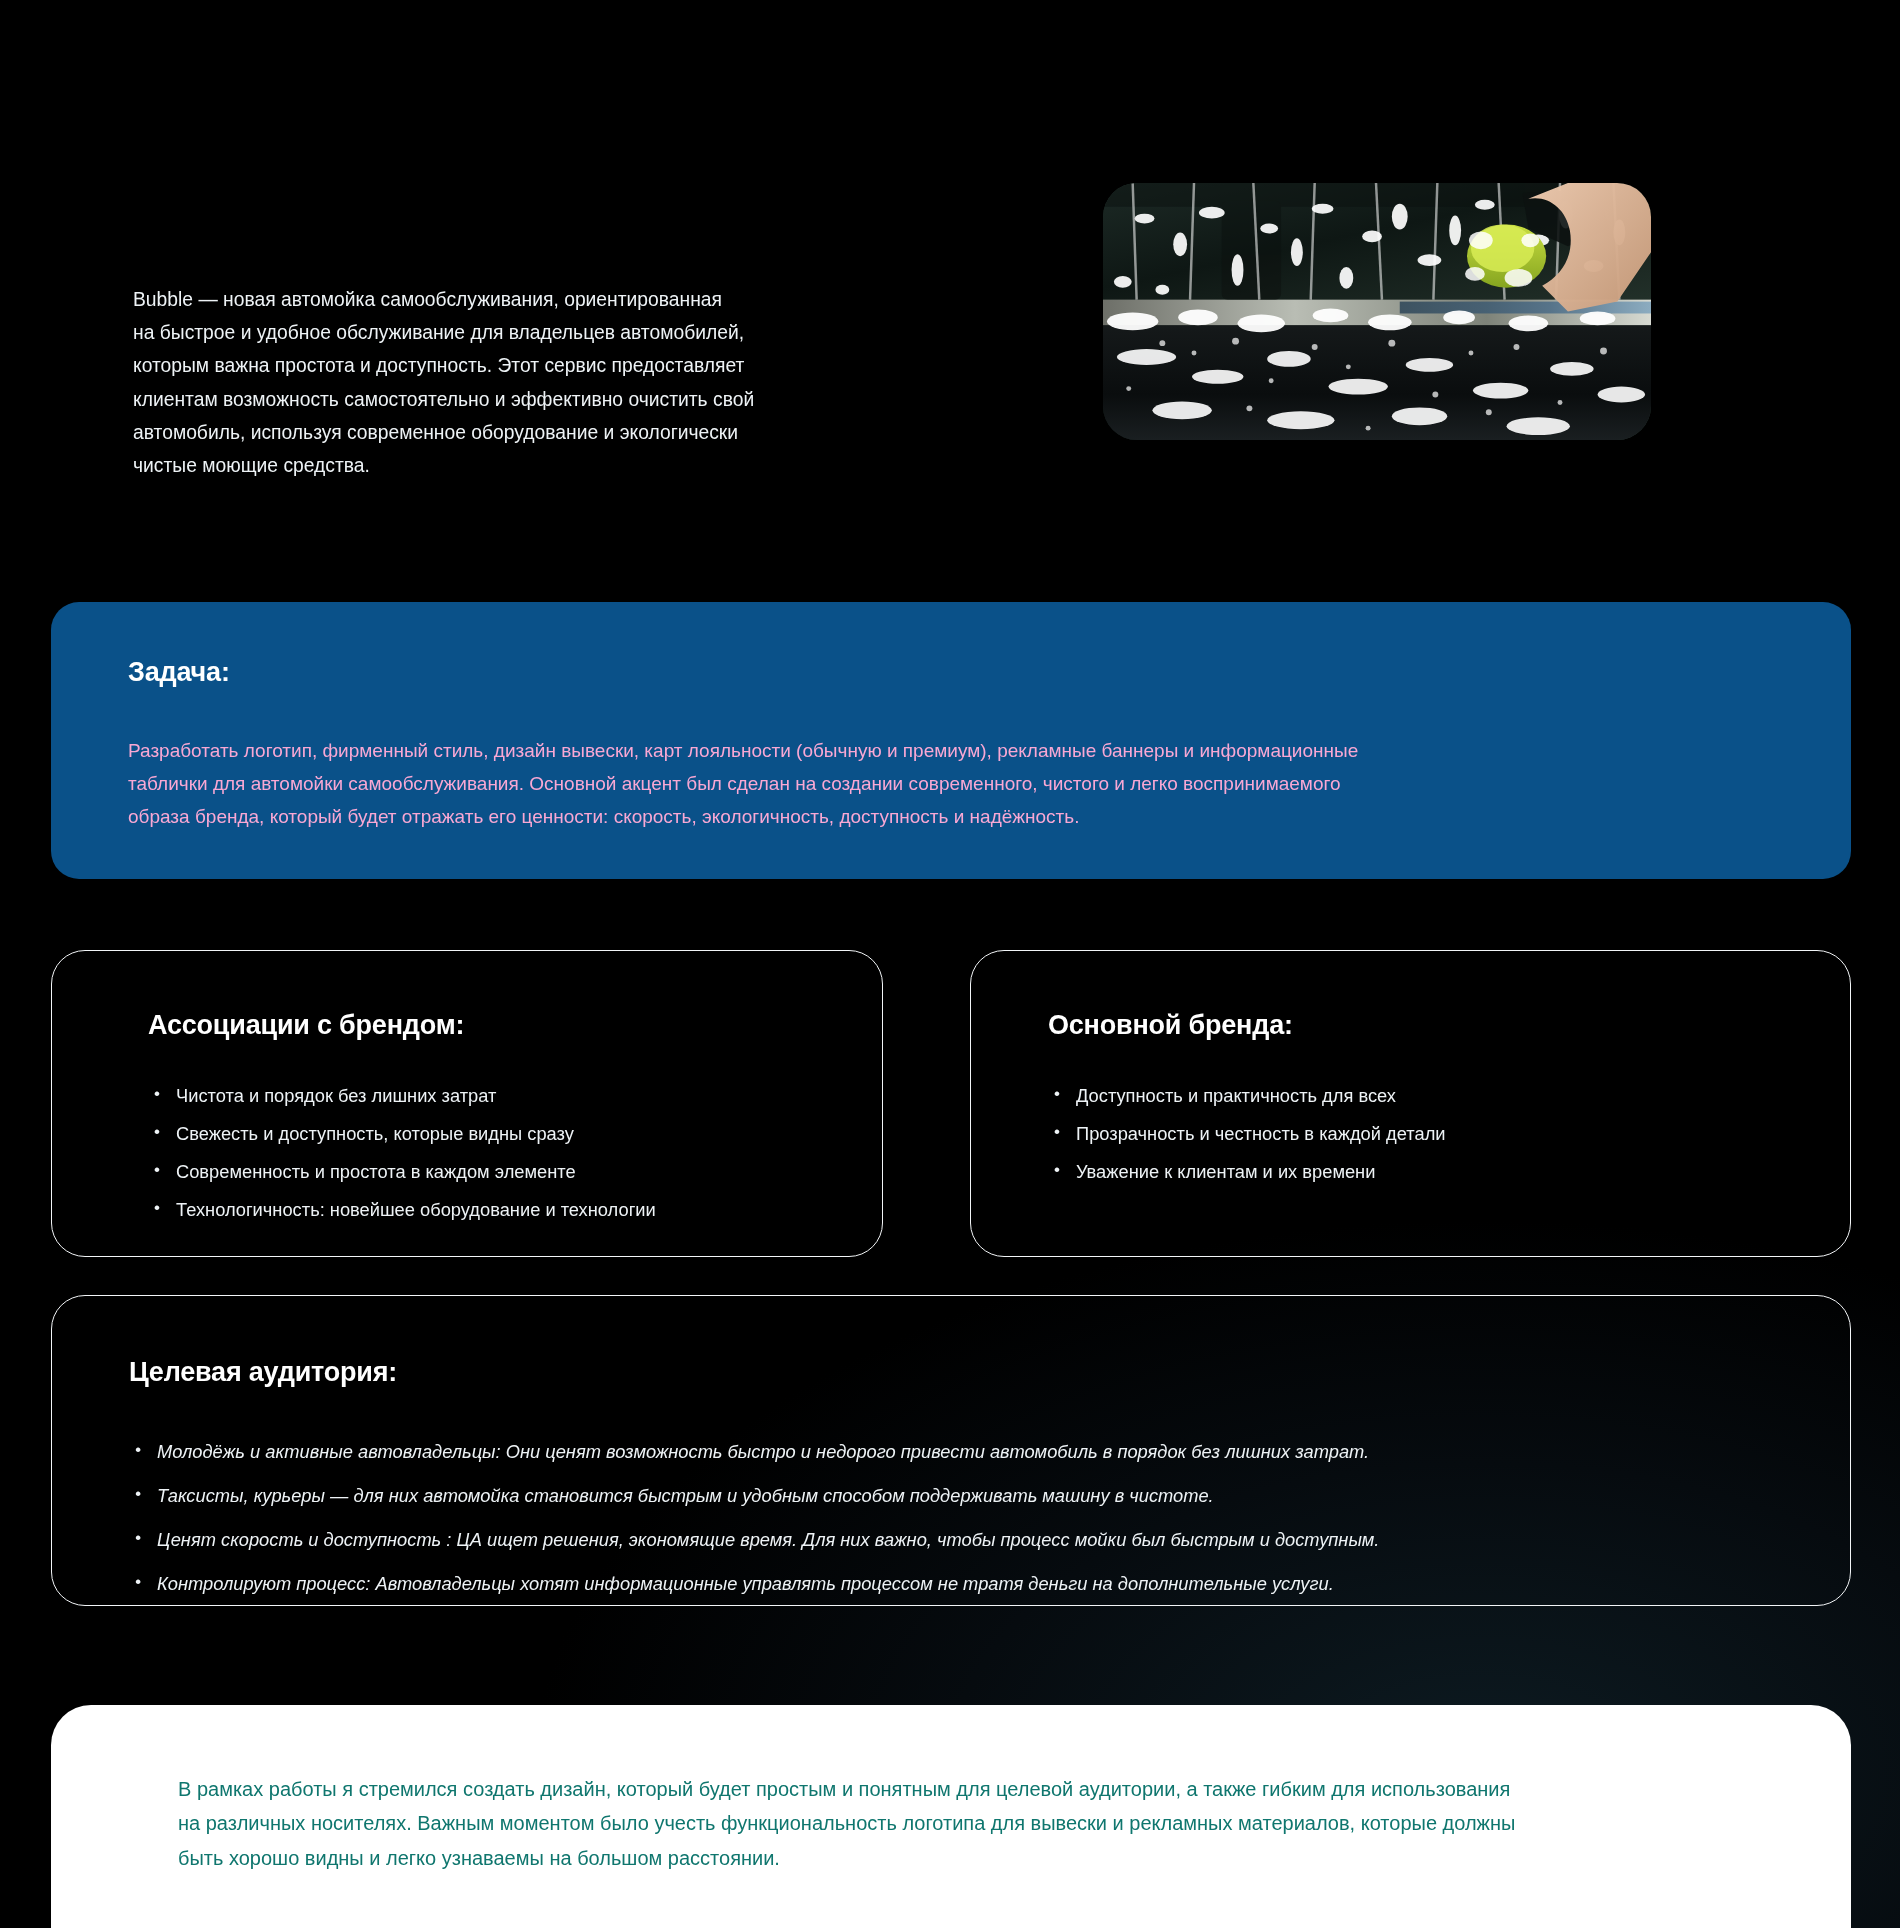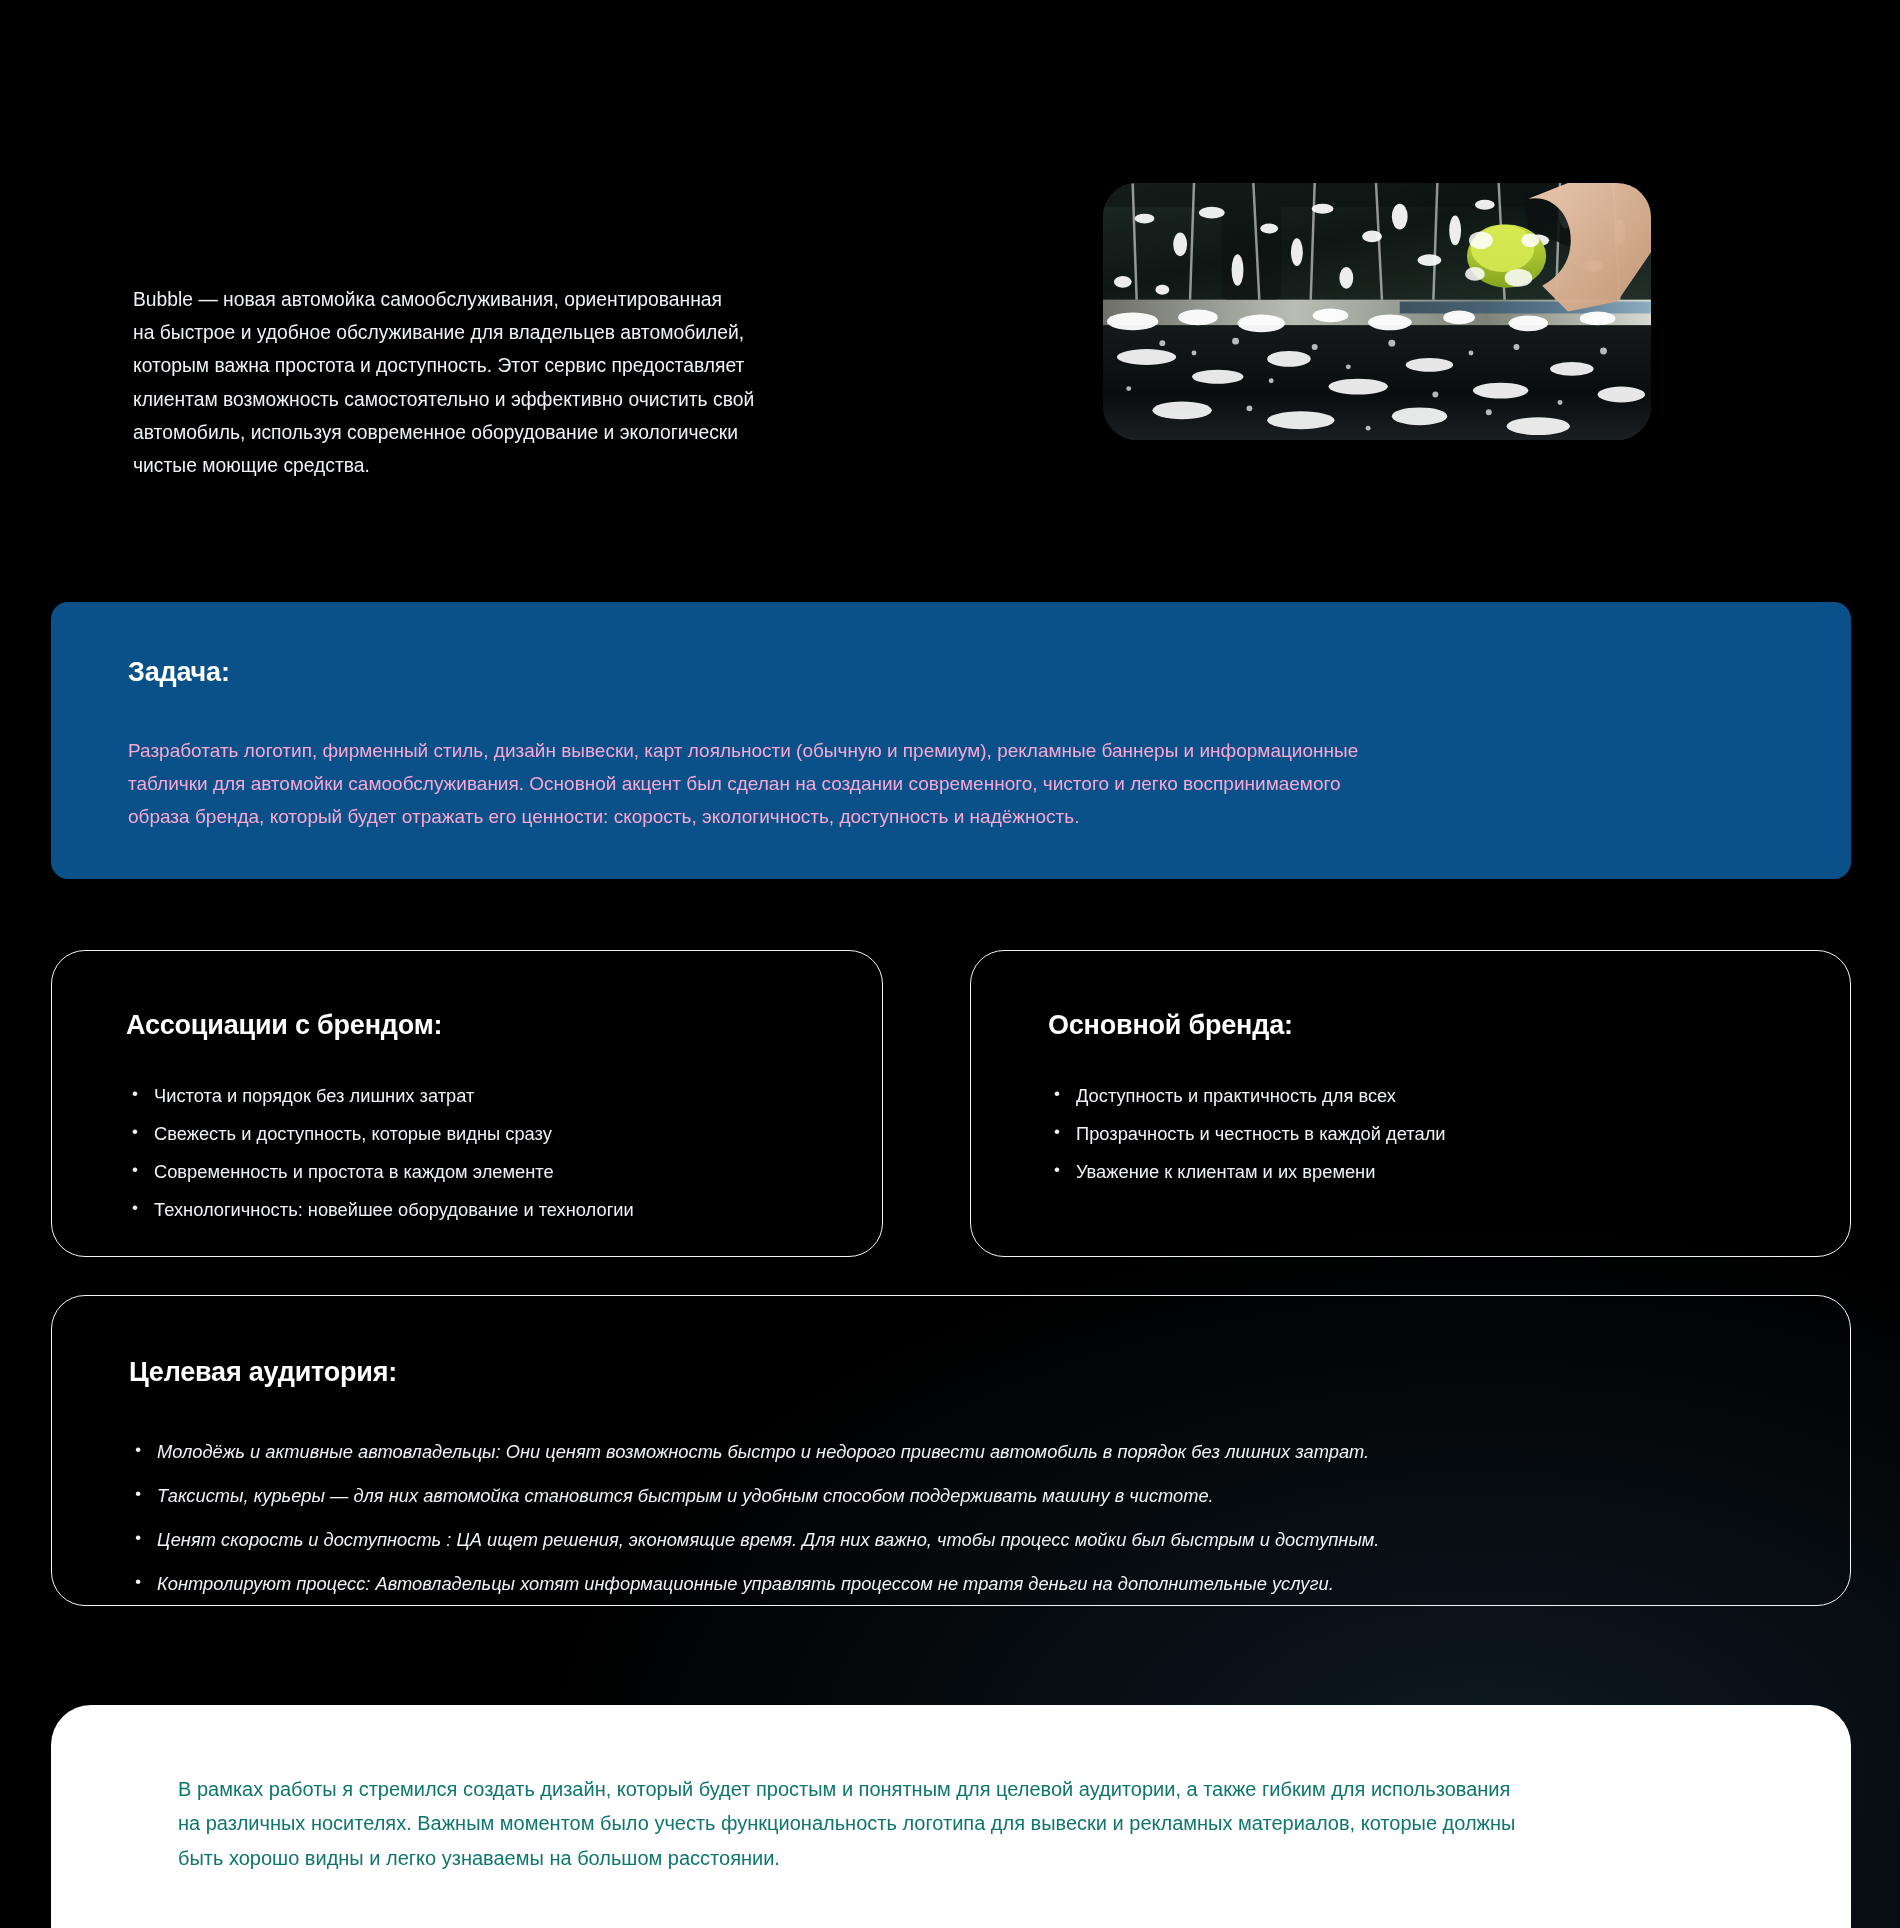--- a/index.html
+++ b/index.html
@@ -62,21 +62,21 @@
   .card {
     position: absolute;
     border-radius: 34px;
   }
   .card-blue {
     left: 51px;
     top: 602px;
     width: 1800px;
     height: 277px;
     background: #0a5189;
-    border-radius: 17px;
+    border-radius: 28px;
   }
   .card-outline {
     background: transparent;
     border: 1.6px solid #f2f5f7;
   }
 
   .card-assoc   { left: 51px;  top: 950px;  width: 832px;  height: 307px; }
   .card-values  { left: 970px; top: 950px;  width: 881px;  height: 307px; }
   .card-audience{ left: 51px;  top: 1295px; width: 1800px; height: 311px; }
 
@@ -99,21 +99,21 @@
 
   .blue-inner  { position: absolute; left: 77px; top: 55px; right: 59px; }
   .blue-body {
     margin-top: 46px;
     font-size: 19px;
     line-height: 1.74;
     color: #f9a8d4;
     white-space: pre-line;
   }
 
-  .assoc-inner    { position: absolute; left: 74px; top: 59px; right: 40px; }
+  .assoc-inner    { position: absolute; left: 96px; top: 59px; right: 40px; }
   .values-inner   { position: absolute; left: 77px; top: 59px; right: 40px; }
   .audience-inner { position: absolute; left: 77px; top: 61px; right: 50px; }
 
   ul.bullets {
     margin-top: 42px;
     list-style: none;
   }
   ul.bullets li {
     position: relative;
     padding-left: 28px;

